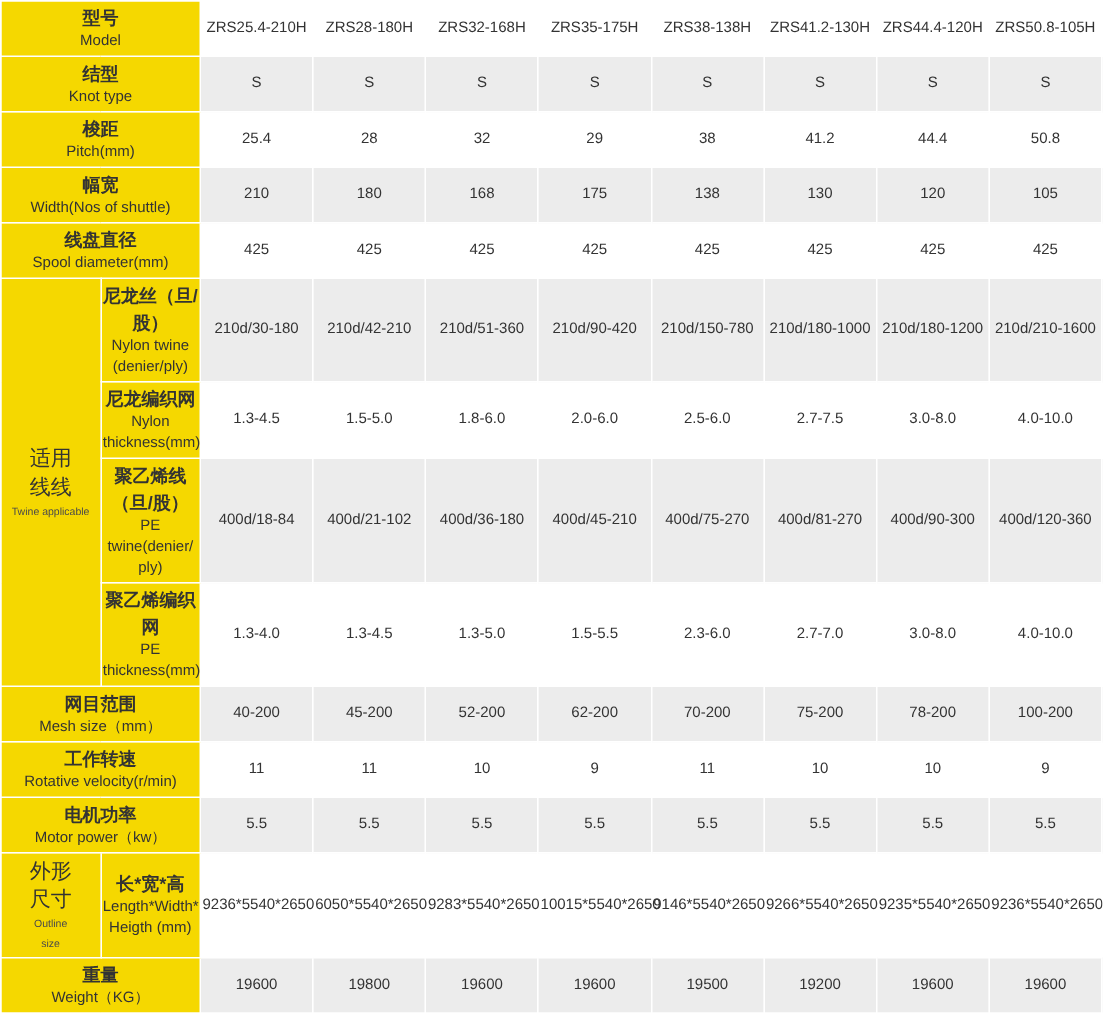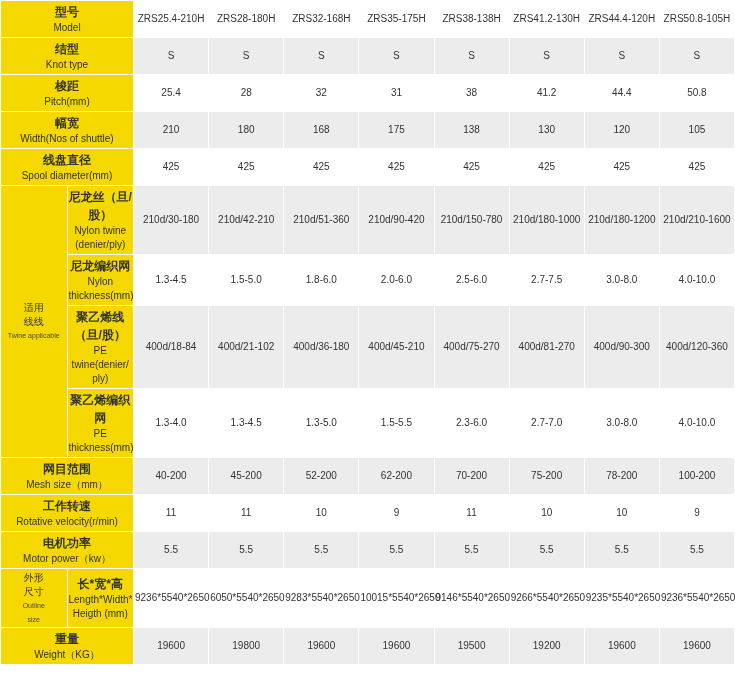--- a/index.html
+++ b/index.html
@@ -30,21 +30,21 @@
   
   td.groupcol {
     background: #f5d800;
     width: 30px;
     color: #333333;
     font-size: 9px;
     line-height: 1.15;
     padding: 2px 1px;
   }
   td.groupcol .cn {
-    font-size: 10px;
+    font-size: 14px;
     letter-spacing: 0px;
   }
   td.groupcol .en {
     font-size: 7px;
     color: #4a4a4a;
   }
   
   td.label {
     background: #f5d800;
     color: #333333;
@@ -120,21 +120,21 @@
     </tr>
 
     <tr>
       <td class="label wide" colspan="2">
         <span class="cn">梭距</span>
         <span class="en">Pitch(mm)</span>
       </td>
       <td class="data">25.4</td>
       <td class="data">28</td>
       <td class="data">32</td>
-      <td class="data">31</td>
+      <td class="data">29</td>
       <td class="data">38</td>
       <td class="data">41.2</td>
       <td class="data">44.4</td>
       <td class="data">50.8</td>
     </tr>
 
     <tr>
       <td class="label wide" colspan="2">
         <span class="cn">幅宽</span>
         <span class="en">Width(Nos of shuttle)</span>

